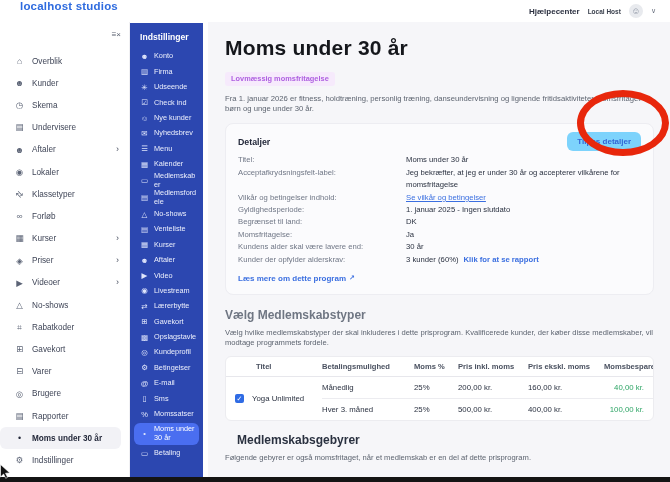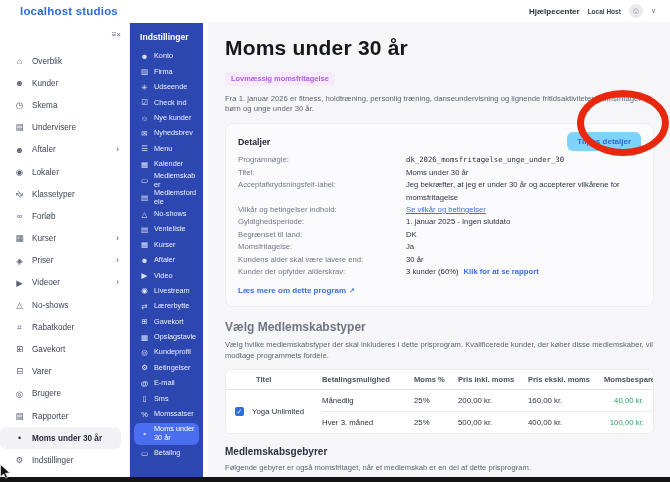--- a/index.html
+++ b/index.html
@@ -1,21 +1,21 @@
 <!DOCTYPE html>
 <html><head>
 <meta charset="utf-8">
 <style>
   html,body{margin:0;padding:0;background:#ffffff;}
   .app{position:relative;width:670px;height:482px;overflow:hidden;
        font-family:"Liberation Sans","DejaVu Sans",sans-serif;background:#ffffff;}
 
   
   .topbar{position:absolute;left:0;top:0;right:0;height:22px;background:#ffffff;z-index:3;
-          display:flex;align-items:center;justify-content:space-between;padding:0 14px 0 20px;box-sizing:border-box;}
+          display:flex;justify-content:space-between;padding:0 14px 0 20px;box-sizing:border-box;}
   .logo{color:#2e6bdf;font-weight:bold;font-size:11.5px;letter-spacing:.2px;}
   .topbar-right{display:flex;align-items:center;gap:8px;}
   .help-link{font-size:8px;font-weight:bold;color:#2b3040;}
   .user-name{font-size:6.5px;font-weight:bold;color:#3a404d;}
   .avatar{width:14px;height:14px;border-radius:50%;background:#e8eaee;color:#8b93a1;
           display:flex;align-items:center;justify-content:center;font-size:9px;line-height:1;}
   .chev-down{font-size:7px;color:#6b7280;}
 
   
   .nav1{position:absolute;left:0;top:22px;width:130px;bottom:5px;background:#ffffff;z-index:2;
@@ -61,21 +61,21 @@
   .dvalue{font-size:7.7px;color:#2a3140;}
   .mono{font-family:"DejaVu Sans Mono","Liberation Mono",monospace;font-size:7.3px;}
   .linkval{color:#3b6fe0;text-decoration:underline;}
   .dlink{color:#3b6fe0;font-size:7.7px;margin-left:5px;cursor:pointer;font-weight:bold;}
   .more-link{display:inline-flex;gap:3px;align-items:center;color:#3b6fe0;font-size:8px;font-weight:600;
              margin-top:8px;cursor:pointer;}
   .ext-icon{font-size:7px;}
 
   .section-title{font-size:12px;font-weight:600;color:#6f7683;margin:13px 0 0 0;}
   .desc2{font-size:7.6px;color:#5d6470;line-height:1.35;margin:6px 0 0 0;}
-  .fsection-title{font-size:10px;font-weight:bold;color:#2a3140;margin:12px 0 0 0;}
+  .fsection-title{font-size:12px;font-weight:bold;color:#2a3140;margin:12px 0 0 12px;}
 
   .card{background:#ffffff;border:1px solid #ececf0;border-radius:6px;margin-top:8px;overflow:hidden;}
   .mhead{display:grid;grid-template-columns:30px 66px 92px 44px 70px 76px 1fr;
          align-items:center;height:19px;border-bottom:1px solid #e7e7ec;}
   .th{font-size:7.6px;font-weight:600;color:#4a5160;}
   .th:last-child,.tr-r{text-align:right;padding-right:9px;}
   .mbody{display:flex;}
   .mleft{width:96px;flex:none;display:flex;align-items:center;gap:8px;padding-left:9px;box-sizing:border-box;}
   .checkbox{width:9px;height:9px;background:#2f6be4;border-radius:2px;color:#ffffff;font-size:7px;
             display:flex;align-items:center;justify-content:center;line-height:1;cursor:pointer;}
@@ -305,24 +305,20 @@
 
   <main class="main">
     <h1 class="page-title">Moms under 30 år</h1>
     <span class="badge">Lovmæssig momsfritagelse</span>
     <p class="desc">Fra 1. januar 2026 er fitness, holdtræning, personlig træning, danseundervisning og lignende fritidsaktiviteter momsfritaget for børn og unge under 30 år.</p>
 
     <section class="panel">
       <div class="panel-head">
         <span class="panel-title">Detaljer</span>
         <button class="edit-btn">Tilpas detaljer</button>
-      </div>
-      <div class="drow">
-        <span class="dlabel">Programnøgle:</span>
-        <span class="dvalue mono">dk_2026_momsfritagelse_unge_under_30</span>
       </div>
       <div class="drow">
         <span class="dlabel">Titel:</span>
         <span class="dvalue">Moms under 30 år</span>
       </div>
       <div class="drow">
         <span class="dlabel">Acceptafkrydsningsfelt-label:</span>
         <span class="dvalue">Jeg bekræfter, at jeg er under 30 år og accepterer vilkårene for momsfritagelse</span>
       </div>
       <div class="drow">

